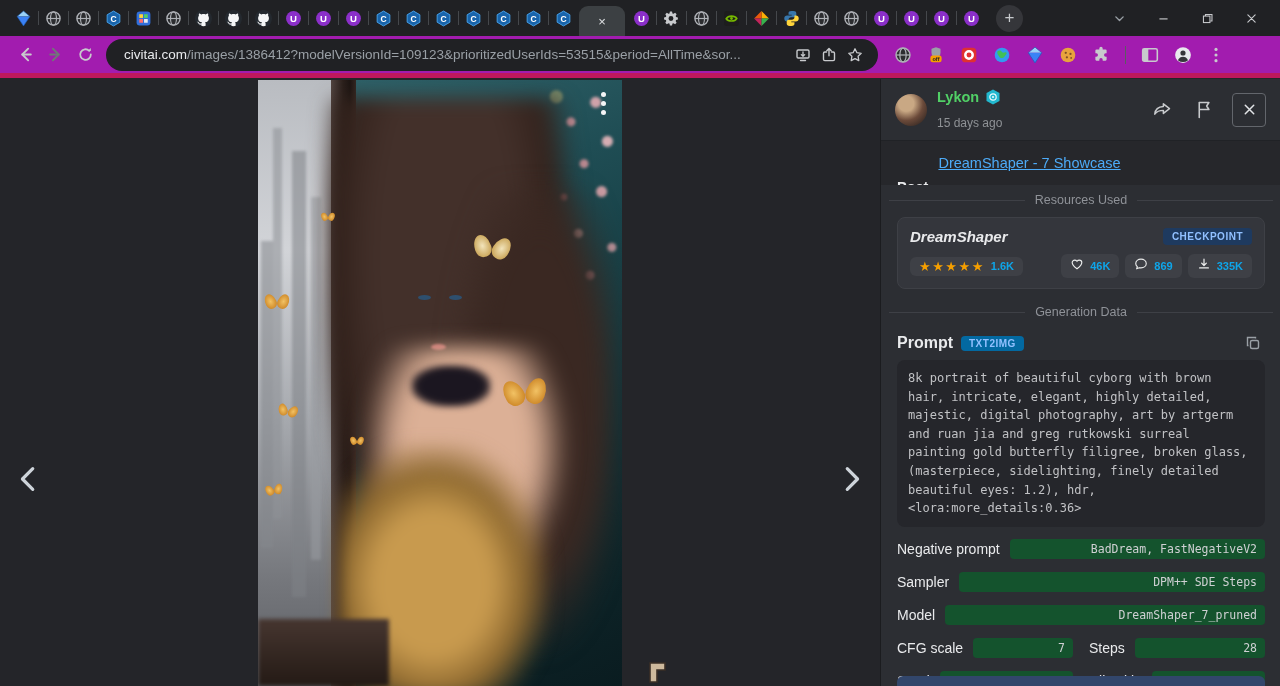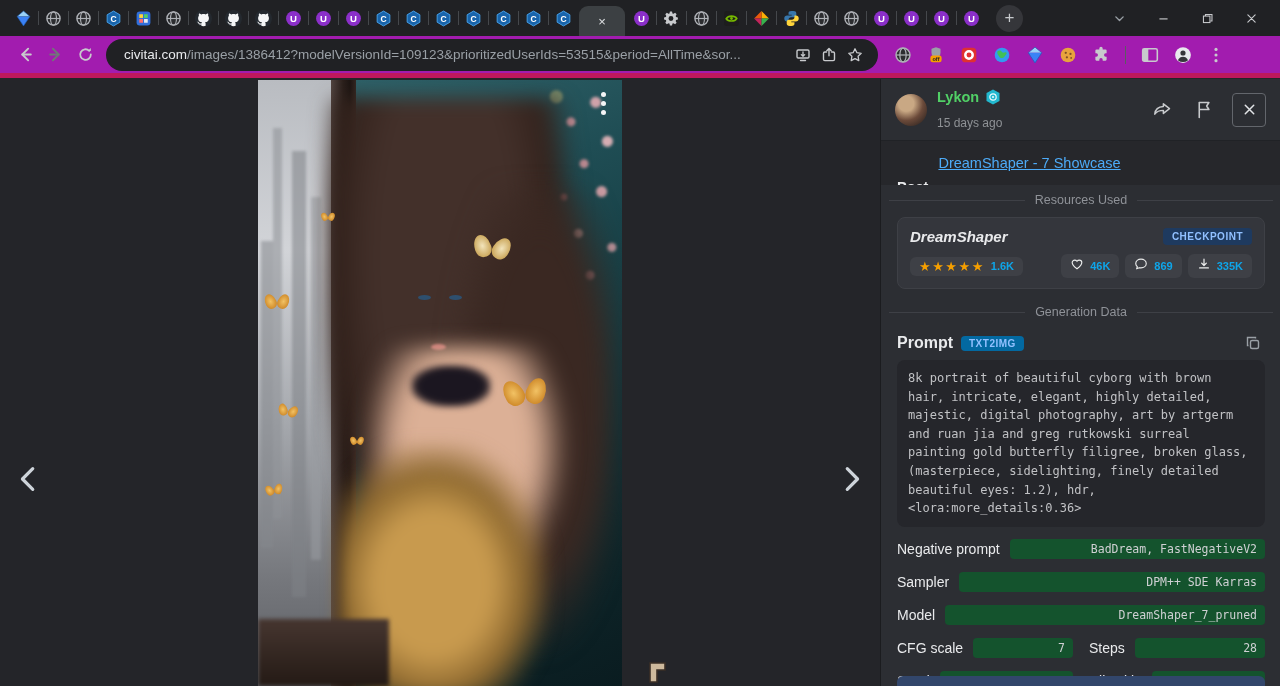--- a/index.html
+++ b/index.html
@@ -664,21 +664,21 @@
       </div>
       <div class="prompt-box">8k portrait of beautiful cyborg with brown hair, intricate, elegant, highly detailed, majestic, digital photography, art by artgerm and ruan jia and greg rutkowski surreal painting gold butterfly filigree, broken glass, (masterpiece, sidelighting, finely detailed beautiful eyes: 1.2), hdr, &lt;lora:more_details:0.36&gt;</div>
 
       <div class="meta-grid">
           <div class="meta-row full">
             <span class="meta-label">Negative prompt</span>
             <span class="meta-field">BadDream, FastNegativeV2</span>
           </div>
           <div class="meta-row full">
             <span class="meta-label">Sampler</span>
-            <span class="meta-field">DPM++ SDE Karras</span>
+            <span class="meta-field">DPM++ SDE Steps</span>
           </div>
           <div class="meta-row full">
             <span class="meta-label">Model</span>
             <span class="meta-field">DreamShaper_7_pruned</span>
           </div>
           <div class="meta-row">
             <span class="meta-label">CFG scale</span>
             <span class="meta-field">7</span>
           </div>
           <div class="meta-row">

